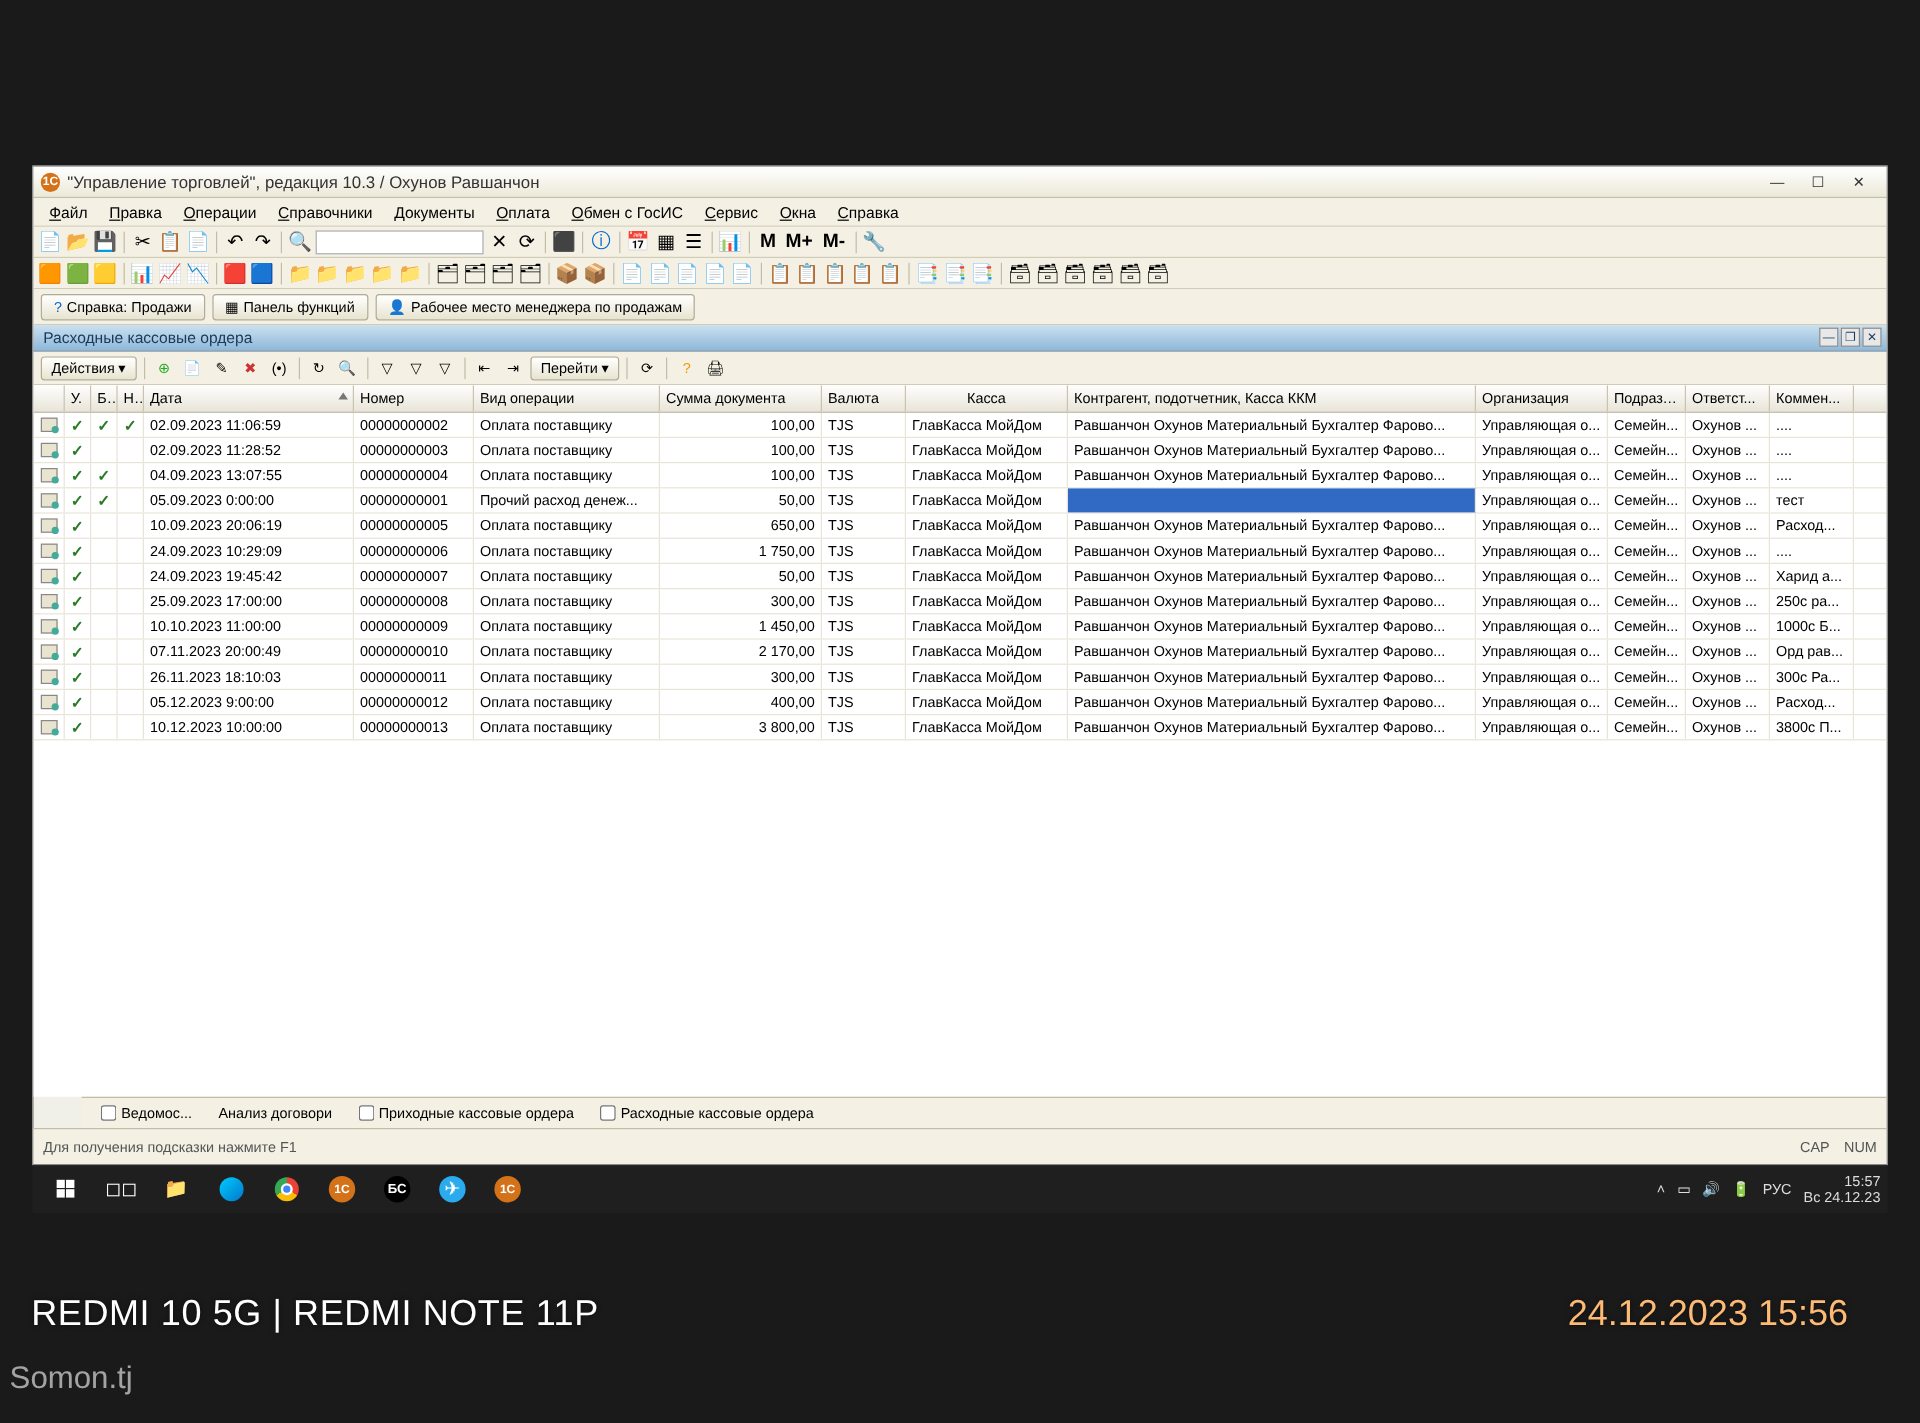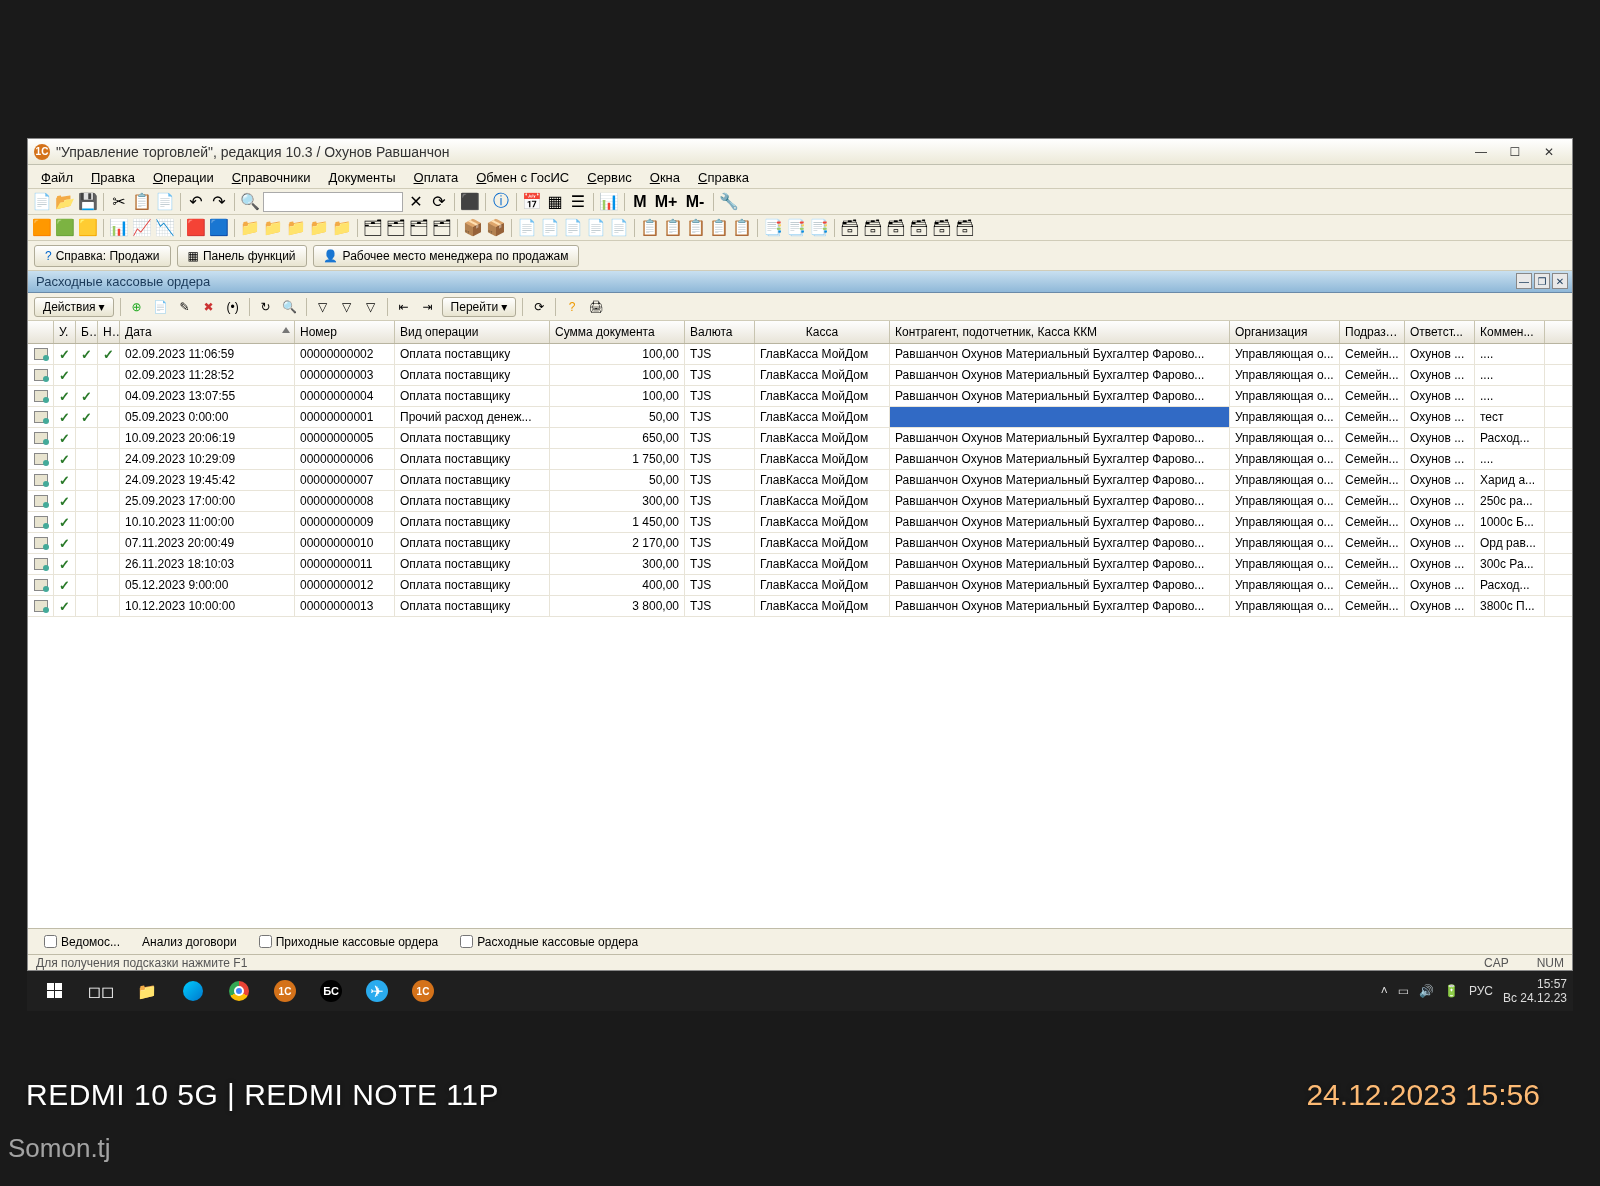--- a/index.html
+++ b/index.html
@@ -30,24 +30,24 @@
 .gbody { flex: 1; overflow-y: auto; }
 .grow { display: flex; border-bottom: 1px solid #e8e4d8; font-size: 12px; height: 21px; }
 .grow .gcell { border-right: 1px solid #e8e4d8; padding: 2px 5px; overflow: hidden; white-space: nowrap; text-overflow: ellipsis; display: flex; align-items: center; }
 .grow.sel .gcell.selcell { background: #316ac5; color: #fff; }
 .c0{width:26px;justify-content:center;} .c1{width:22px;justify-content:center;} .c2{width:22px;justify-content:center;} .c3{width:22px;justify-content:center;}
 .c4{width:175px;} .c5{width:100px;} .c6{width:155px;} .c7{width:135px;justify-content:flex-end;} .c8{width:70px;}
 .c9{width:135px;text-align:center;} .c10{width:340px;} .c11{width:110px;} .c12{width:65px;} .c13{width:70px;} .c14{width:70px;}
 .docicon { width: 14px; height: 12px; background: #e8e4d0; border: 1px solid #888; position: relative; }
 .docicon.posted::after { content: ""; position: absolute; right: -2px; bottom: -2px; width: 6px; height: 6px; background: #4a9; border-radius: 50%; }
 .chk { color: #2a7a2a; font-weight: bold; font-size: 13px; }
-.bottomtabs { height: 26px; background: #f4f1e4; border-top: 1px solid #c0bca8; display: flex; align-items: center; gap: 6px; padding: 0 8px; font-size: 12px; }
+.bottomtabs { height: 26px; background: #f4f1e4; border-top: 1px solid #c0bca8; display: flex; align-items: center; gap: 6px; padding: 0 8px; font-size: 12px; margin-left: 40px; }
 .btab { display: inline-flex; align-items: center; gap: 4px; padding: 2px 8px; cursor: pointer; }
 .btab input { margin: 0; }
-.statusbar { height: 16px; background: #f4f1e4; border-top: 1px solid #c0bca8; display: flex; align-items: center; padding: 0 8px; font-size: 12px; color: #555; gap: 16px; }
+.statusbar { height: 30px; background: #f4f1e4; border-top: 1px solid #c0bca8; display: flex; align-items: center; padding: 0 8px; font-size: 12px; color: #555; }
 .statusbar .spacer { flex: 1; }
 .taskbar { position: absolute; top: 971px; left: 27px; width: 1546px; height: 40px; background: #1f1f1f; display: flex; align-items: center; padding: 0 6px; gap: 2px; }
 .taskbar .tbitem { width: 44px; height: 36px; display: inline-flex; align-items: center; justify-content: center; cursor: pointer; }
 .taskbar .spacer { flex: 1; }
 .taskbar .tray { color: #ddd; font-size: 12px; display: flex; align-items: center; gap: 10px; text-align: right; }
 .tray .clock { line-height: 1.2; }
 .watermark-tl { position: absolute; top: 1078px; left: 26px; color: #fff; font-size: 30px; font-weight: 300; letter-spacing: 0.5px; text-shadow: 0 0 4px rgba(0,0,0,0.5); }
 .watermark-tl b { font-weight: 400; }
 .watermark-tr { position: absolute; top: 1078px; right: 60px; color: #fdba74; font-size: 30px; font-weight: 400; text-shadow: 0 0 4px rgba(0,0,0,0.5); }
 .watermark-bl { position: absolute; bottom: 22px; left: 8px; color: rgba(255,255,255,0.6); font-size: 26px; font-weight: 300; }

